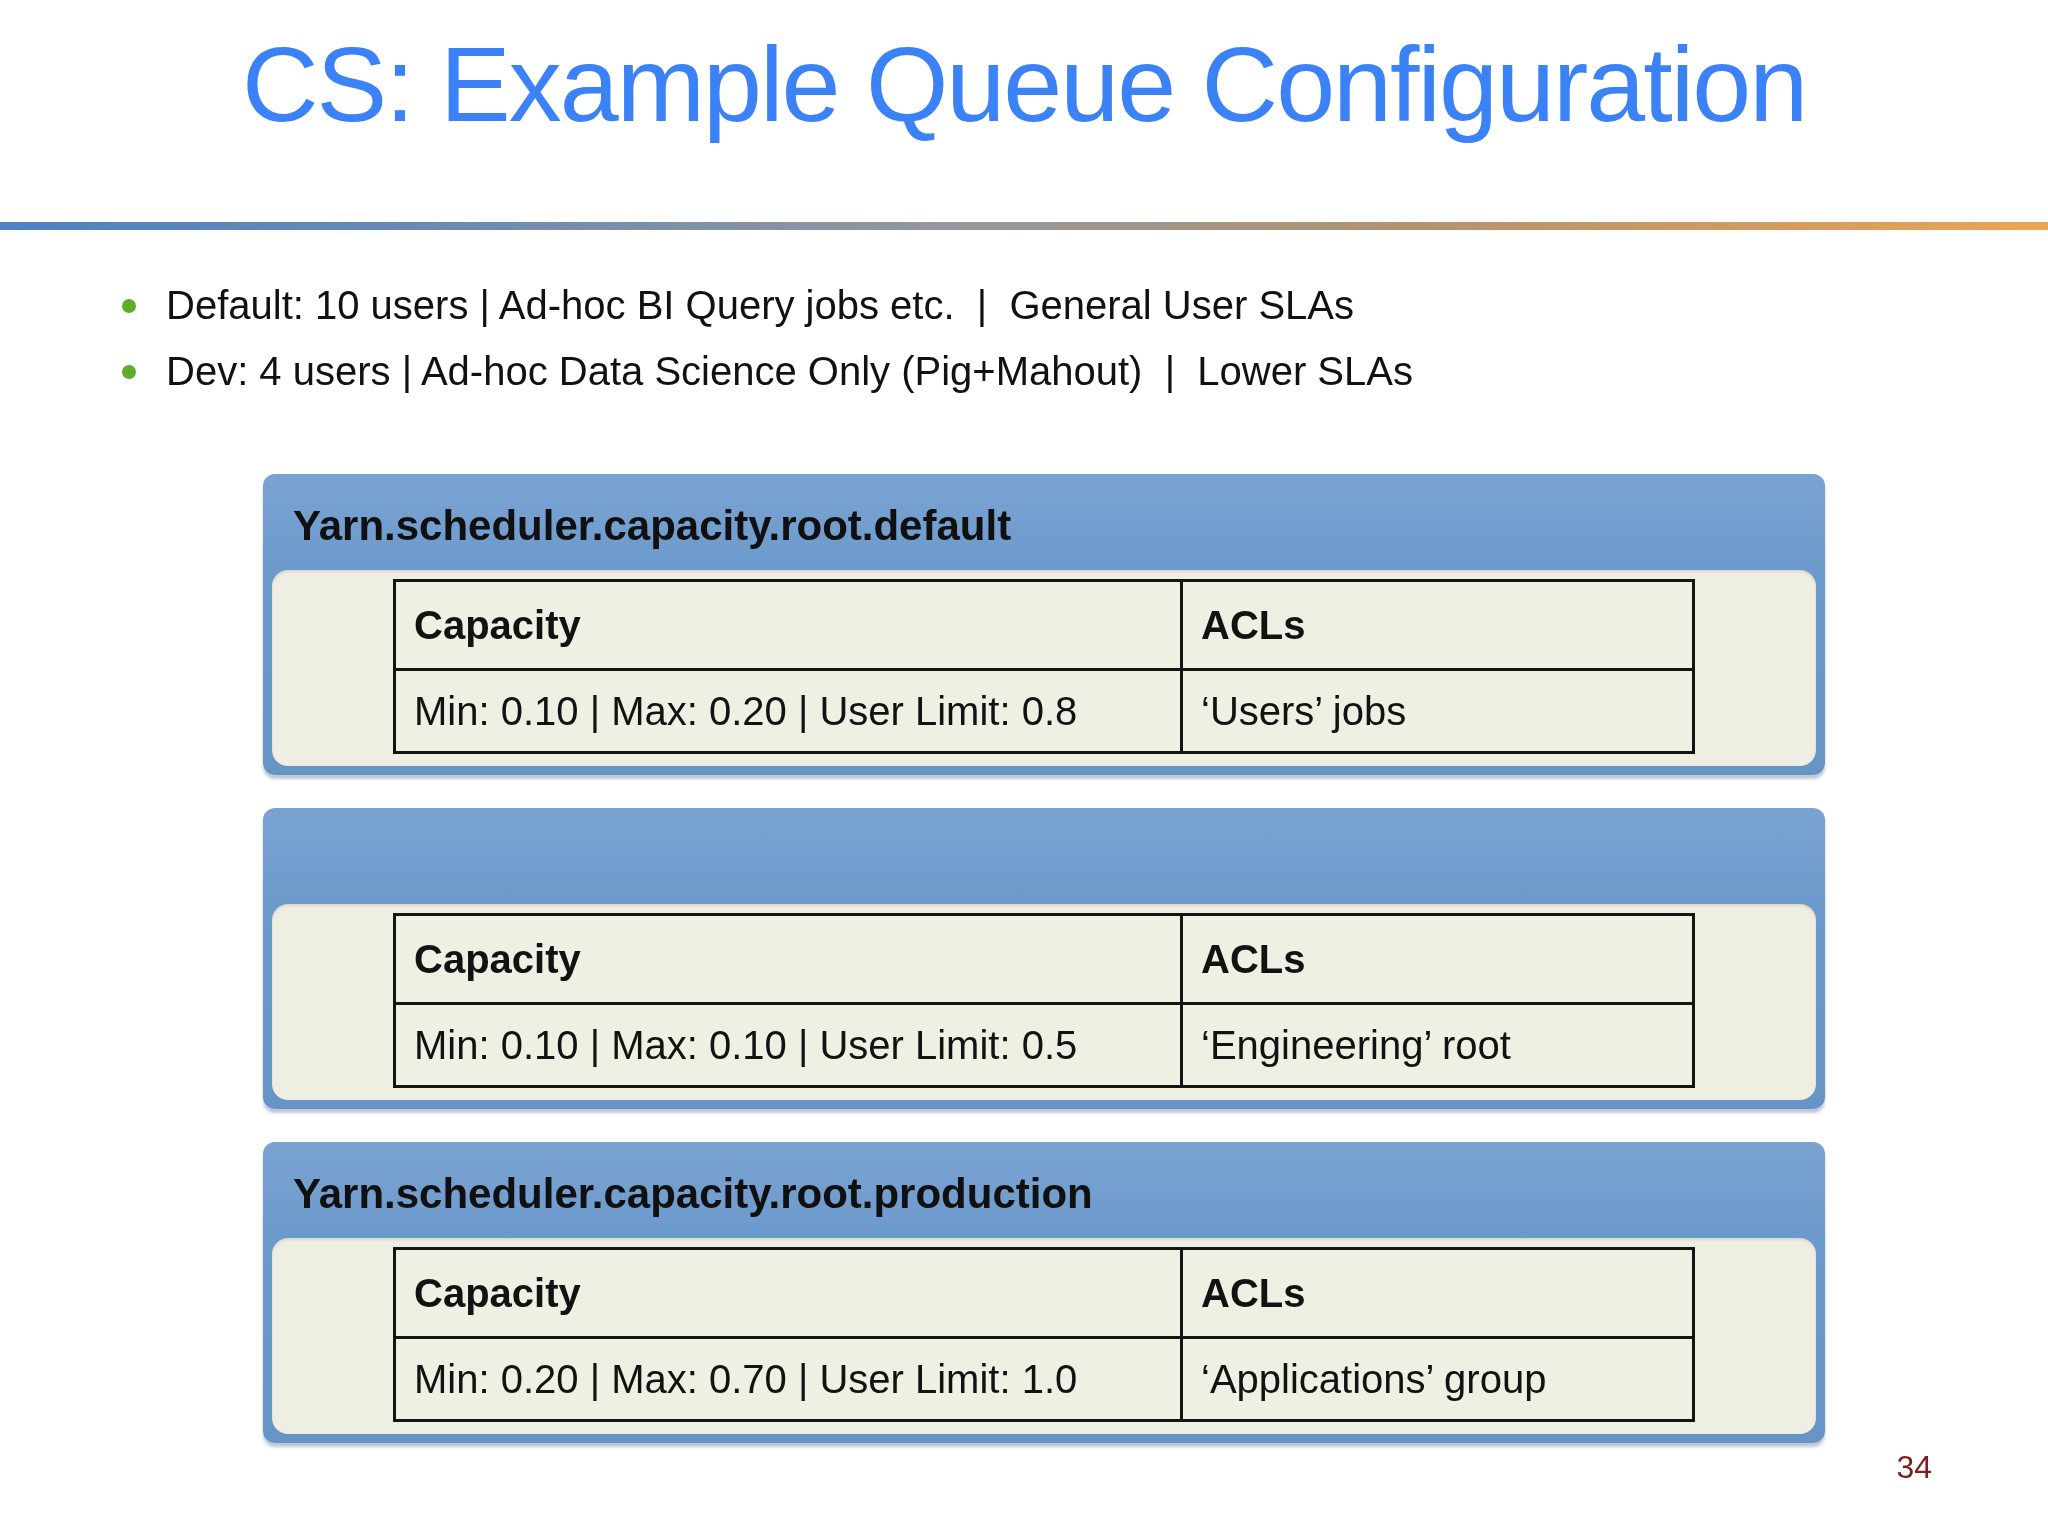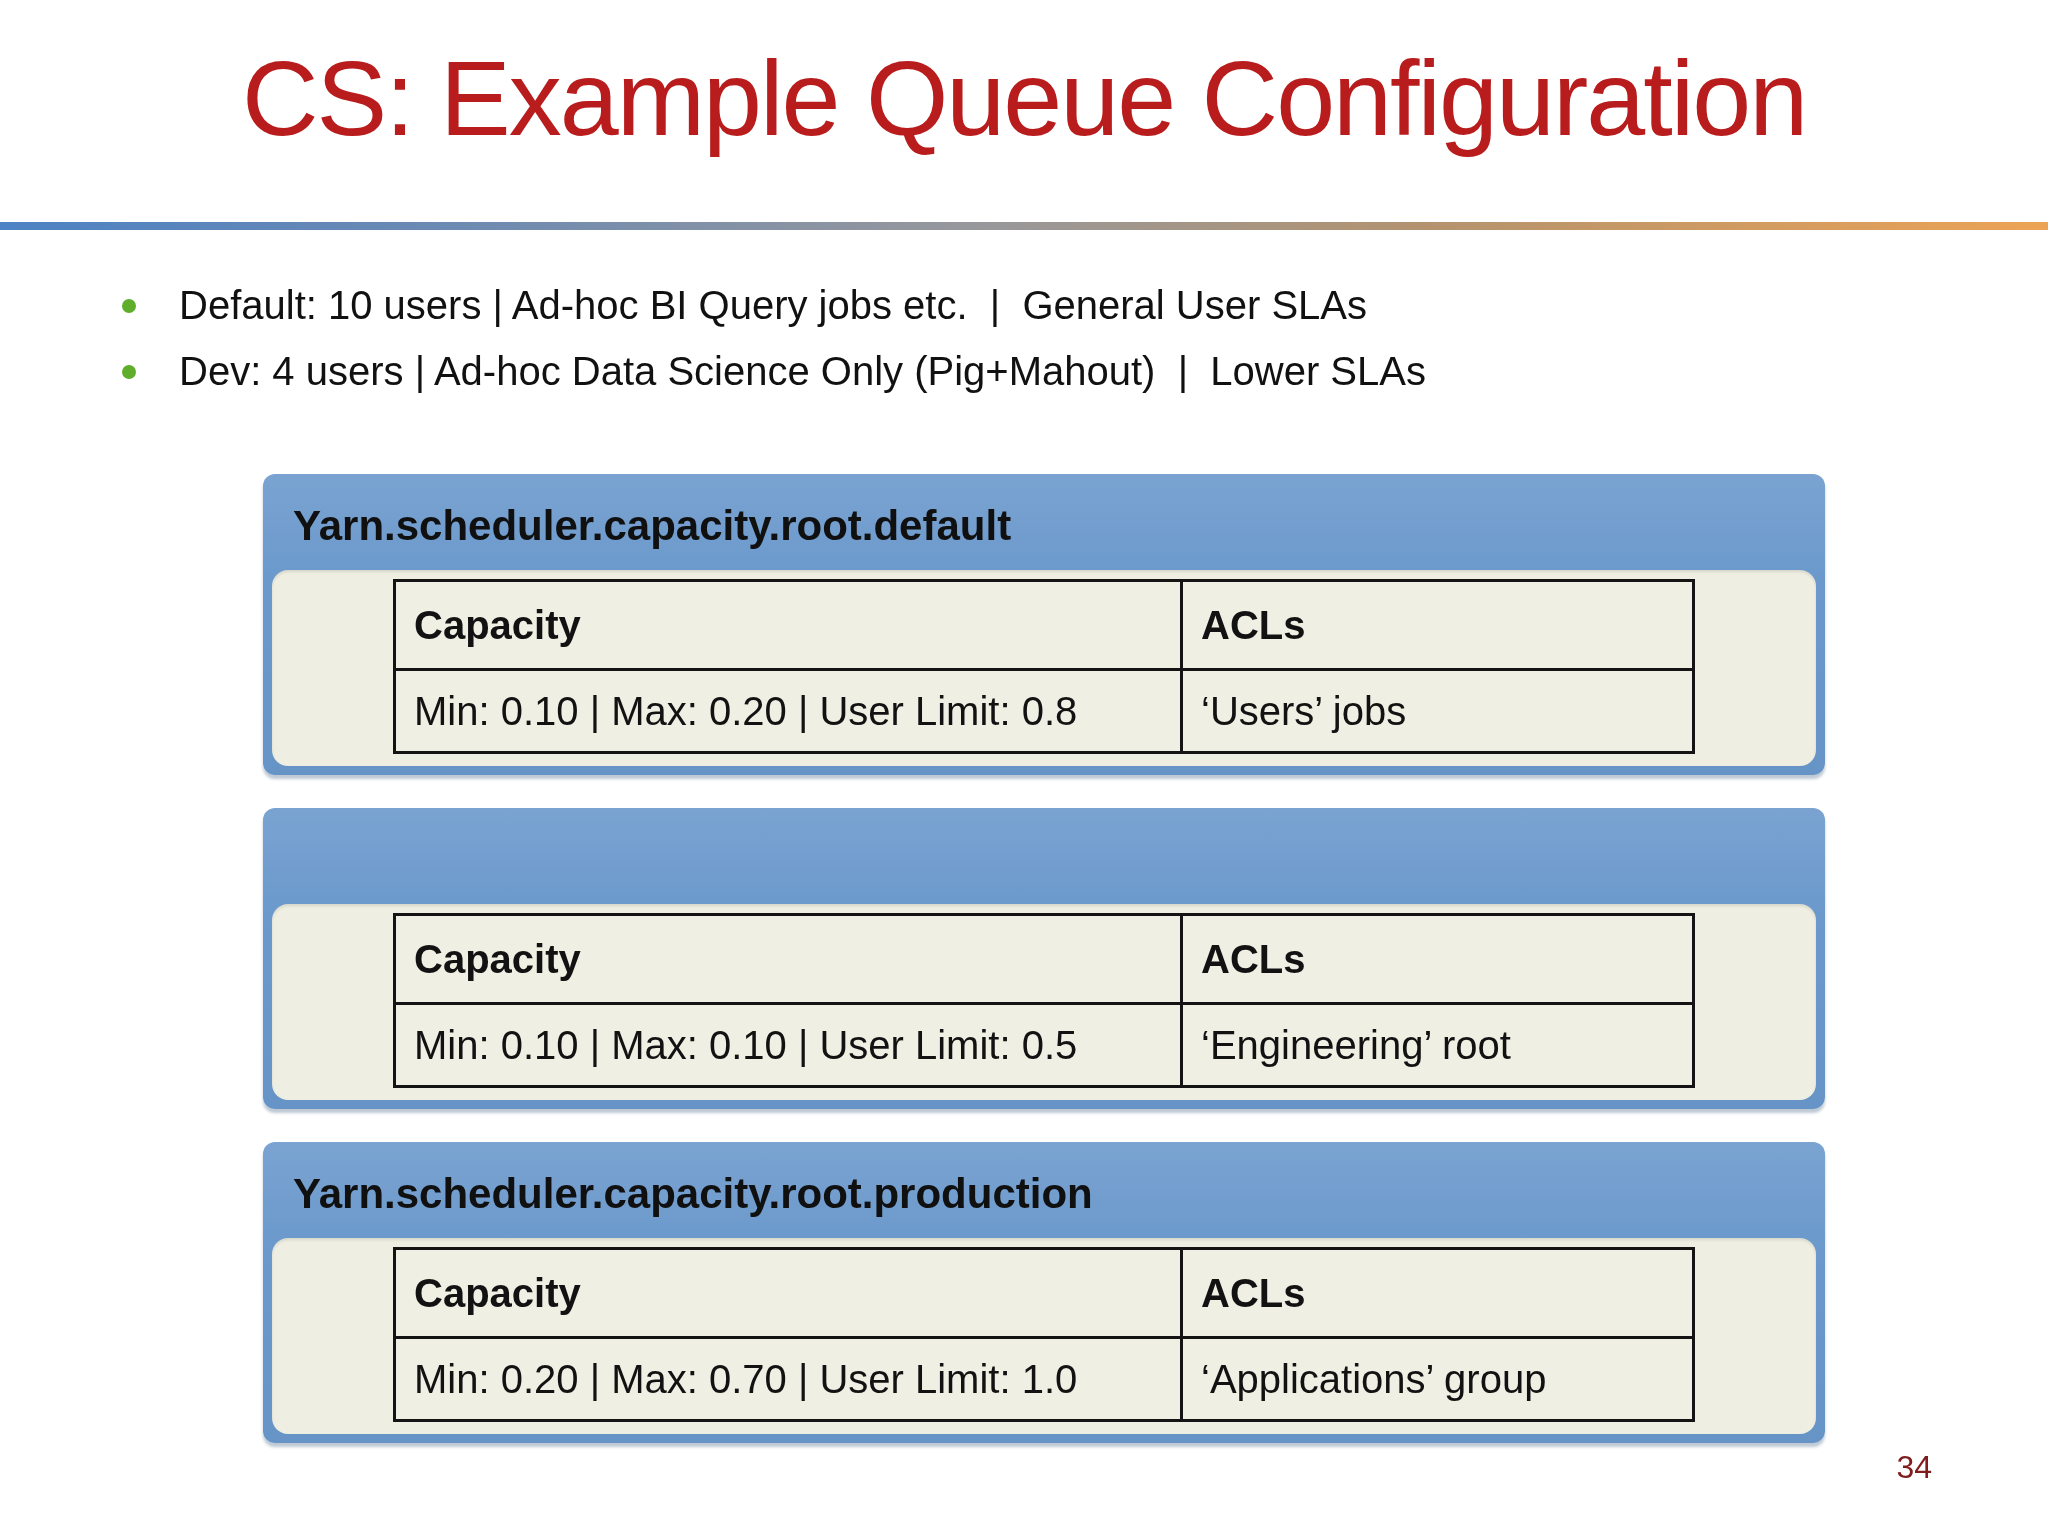--- a/index.html
+++ b/index.html
@@ -9,28 +9,28 @@
     height: 1536px;
     background: #ffffff;
     overflow: hidden;
     font-family: "Liberation Sans", sans-serif;
     color: #0d0d0d;
   }
 
   
   .title {
     position: absolute;
-    top: 38px;
+    top: 24px;
     left: 0;
     width: 100%;
     text-align: center;
     font-size: 106px;
     font-weight: 400;
     letter-spacing: -2px;
-    color: #b91c1c;
+    color: #3b82f6;
     white-space: nowrap;
   }
 
   
   .title-rule {
     position: absolute;
     top: 222px;
     left: 0;
     width: 2048px;
     height: 8px;
@@ -42,21 +42,20 @@
   .bullets {
     position: absolute;
     left: 122px;
     top: 272px;
     width: 1800px;
   }
   .bullet-item {
     display: flex;
     align-items: center;
     height: 66px;
-    gap: 13px;
   }
   .bullet-dot {
     flex: none;
     width: 14px;
     height: 14px;
     border-radius: 50%;
     background: #5fae2b;
     margin-right: 30px;
     margin-top: 2px;
   }

